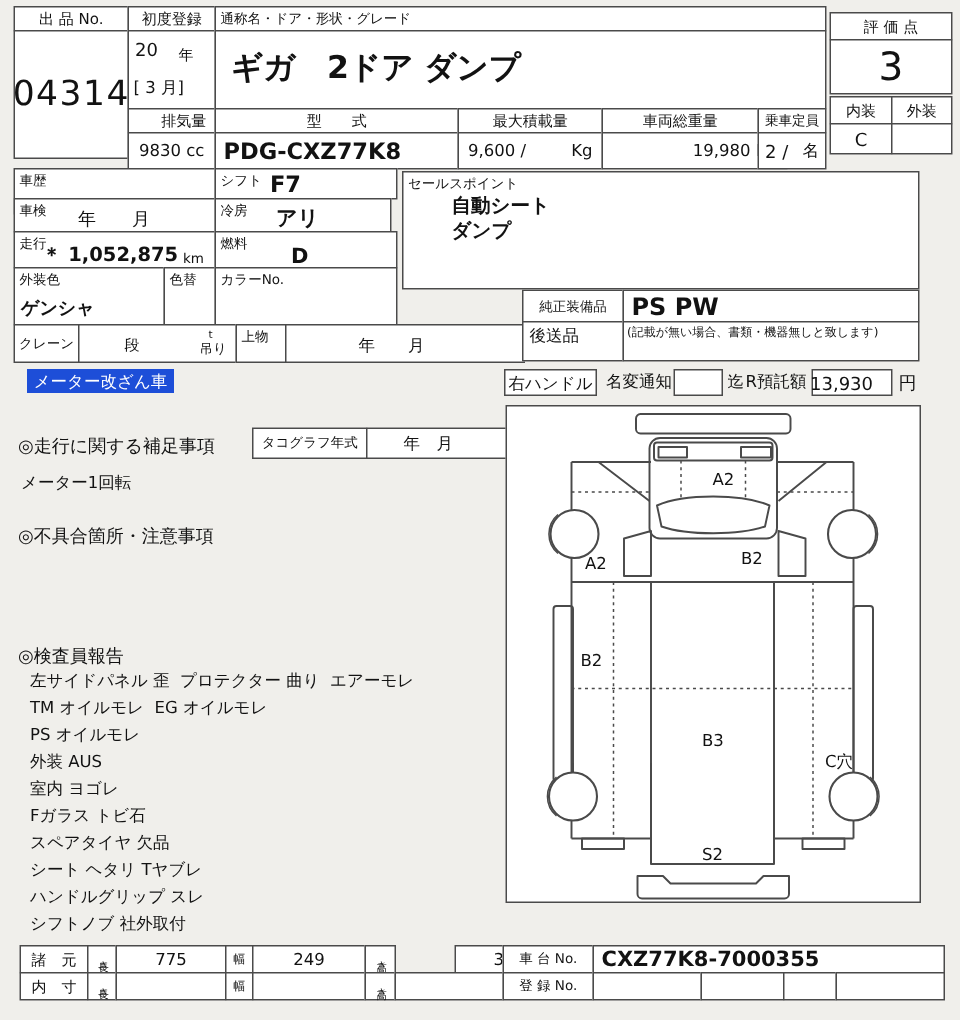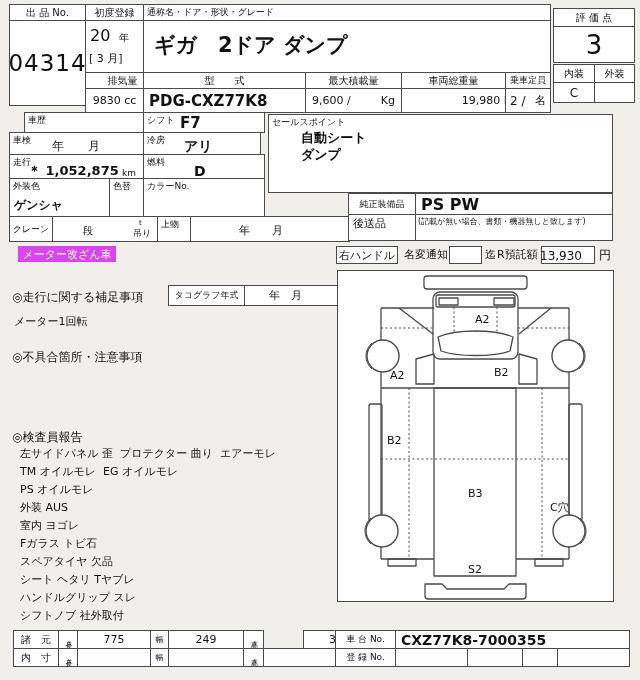--- a/index.html
+++ b/index.html
@@ -10,41 +10,41 @@
   }
   .cell{position:absolute;box-sizing:border-box;border:1px solid #4a4a4a;background:#fff;}
   .txt{position:absolute;white-space:pre;line-height:1.15;}
   .lbl{font-size:10px;}
   .sm{font-size:9px;}
   .ctr{display:flex;align-items:center;justify-content:center;}
   .between{display:flex;align-items:center;justify-content:space-between;}
   .corner{position:absolute;top:1px;left:3px;font-size:9px;white-space:pre;}
   .big{font-size:23px;letter-spacing:1px;}
   .bold{font-weight:bold;}
-  .badge{position:absolute;background:#d946ef;color:#fff;font-size:11px;display:flex;align-items:center;justify-content:center;}
+  .badge{position:absolute;background:#1d4ed8;color:#fff;font-size:11px;display:flex;align-items:center;justify-content:center;}
   .vlbl{writing-mode:vertical-rl;text-orientation:upright;font-size:7px;line-height:1;letter-spacing:-1px;}
   .rline{position:absolute;left:20px;font-size:11px;white-space:pre;}
   .heading{position:absolute;font-size:12px;white-space:pre;}
   svg text{font-family:"DejaVu Sans","Liberation Sans",sans-serif;}
 </style>
 </head>
 <body>
 
 <div class="cell ctr" style="left:9px;top:4px;width:77px;height:17px;">
     <span class="lbl">出 品 No.</span>
   </div>
 <div class="cell ctr" style="left:9px;top:20px;width:77px;height:86px;">
     <span class="big">04314</span>
   </div>
 
 <div class="cell ctr" style="left:85px;top:4px;width:59px;height:17px;">
     <span class="lbl">初度登録</span>
   </div>
 <div class="cell" style="left:85px;top:20px;width:59px;height:53px;">
-  <span class="txt" style="left:4px;top:6px;font-size:16px;">20</span>
+  <span class="txt" style="left:4px;top:6px;font-size:12px;">20</span>
   <span class="txt" style="left:33px;top:11px;font-size:10px;">年</span>
   <span class="txt" style="left:3px;top:32px;font-size:11px;">[ 3 月]</span>
 </div>
 
 <div class="cell" style="left:143px;top:4px;width:408px;height:17px;">
     <span class="corner lbl">通称名・ドア・形状・グレード</span>
   </div>
 <div class="cell" style="left:143px;top:20px;width:408px;height:53px;">
   <span class="txt bold" style="left:10px;top:12px;font-size:21px;">ギガ　2ドア ダンプ</span>
 </div>
@@ -98,21 +98,21 @@
 <div class="cell ctr" style="left:594px;top:64px;width:41px;height:19px;">
     <span class="lbl">外装</span>
   </div>
 <div class="cell ctr" style="left:553px;top:82px;width:42px;height:21px;">
     <span style="font-size:12px;">C</span>
   </div>
 <div class="cell ctr" style="left:594px;top:82px;width:41px;height:21px;">
     <span style="font-size:12px;"></span>
   </div>
 
-<div class="cell" style="left:24px;top:112px;width:135px;height:31px;">
+<div class="cell" style="left:9px;top:112px;width:135px;height:31px;">
     <span class="corner">車歴</span>
   </div>
 <div class="cell" style="left:143px;top:112px;width:122px;height:21px;">
   <span class="corner">シフト</span>
   <span class="txt bold" style="left:36px;top:2px;font-size:15px;">F7</span>
 </div>
 
 <div class="cell" style="left:9px;top:132px;width:135px;height:23px;">
   <span class="corner">車検</span>
   <span class="txt" style="left:42px;top:7px;font-size:12px;">年　　月</span>

